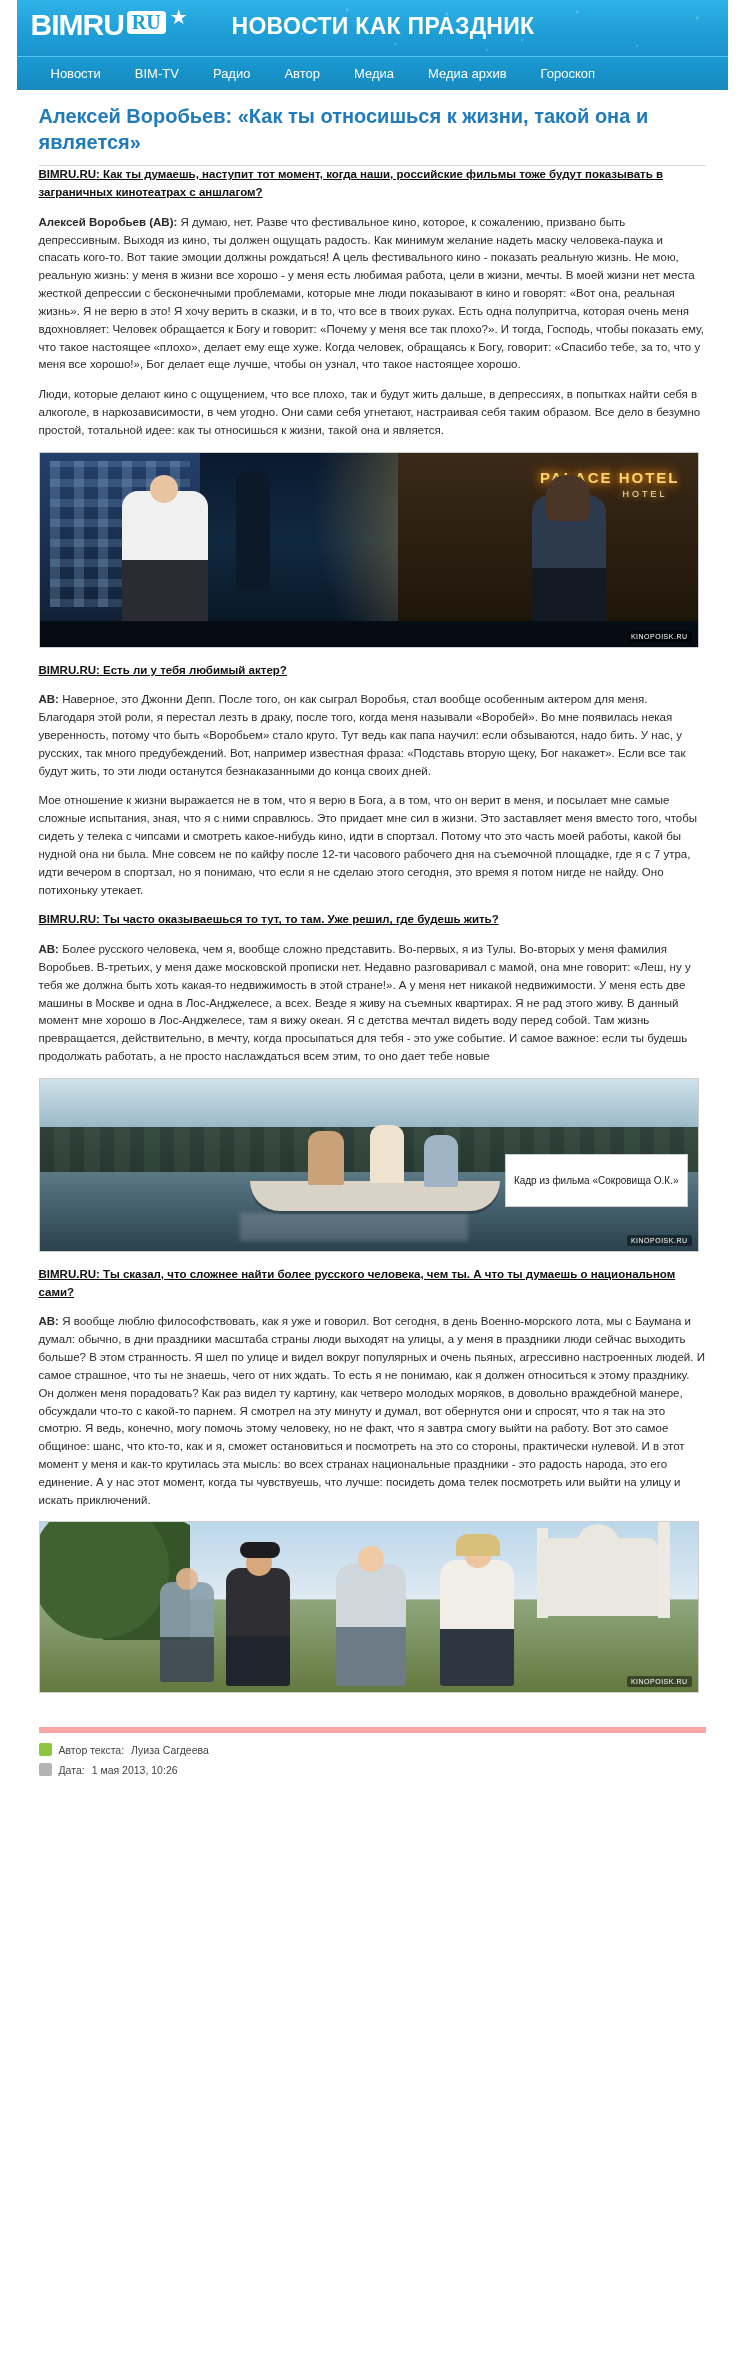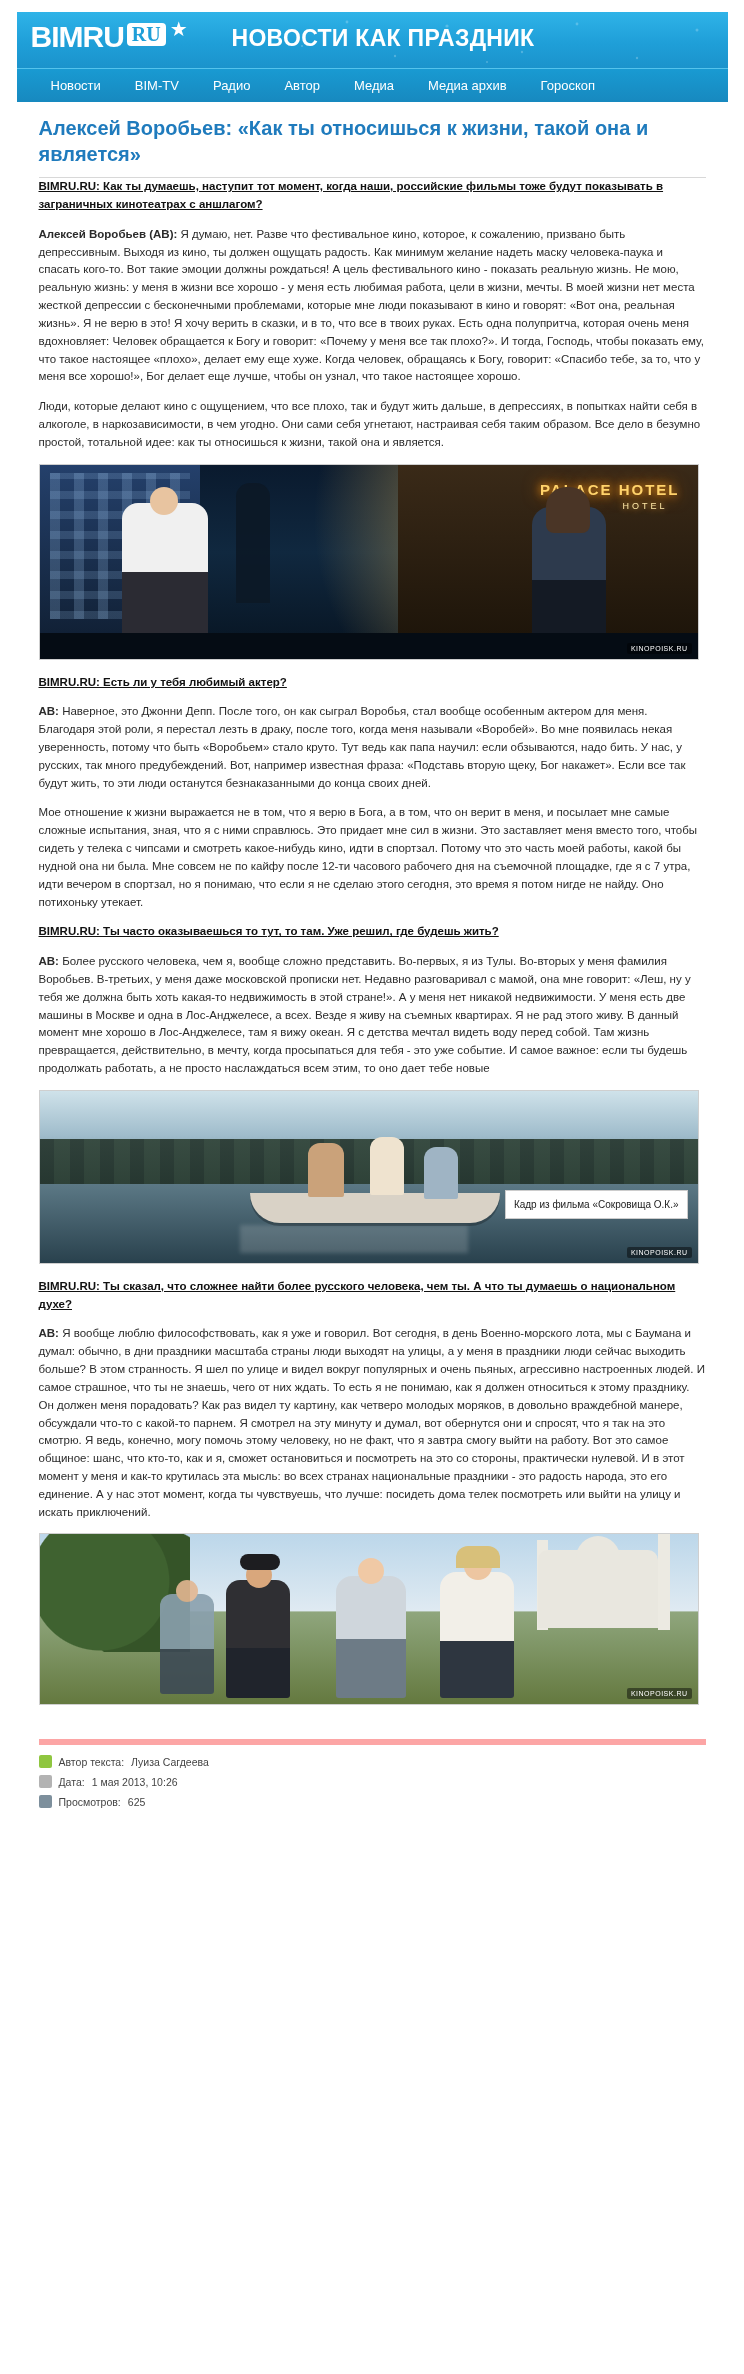--- a/index.html
+++ b/index.html
@@ -4,21 +4,21 @@
 <style>
   * { box-sizing: border-box; }
   body {
     margin: 0;
     padding: 0;
     width: 744px;
     background: #ffffff;
     font-family: "Liberation Sans", sans-serif;
     color: #2b2b2b;
   }
-  .page { width: 711px; margin: 12px auto; background:#fff; }
+  .page { width: 711px; margin: 0 auto; background:#fff; }
 
   
   .masthead {
     position: relative;
     height: 56px;
     background: linear-gradient(180deg,#2fb3e8 0%, #1f9fd8 55%, #1b93cc 100%);
     overflow: hidden;
   }
   .masthead .stars { position:absolute; inset:0; opacity:.45; }
   .logo-wrap {
@@ -98,21 +98,21 @@
   .photo.p2 { height: 174px; }
   .photo.p3 { height: 172px; }
   .wm {
     position:absolute; right:6px; bottom:5px;
     background: rgba(0,0,0,.45); color:#fff;
     font-size:7px; letter-spacing:.5px; padding:2px 4px; border-radius:2px;
   }
   .caption-box {
     position:absolute; right: 10px; bottom: 44px;
     background:#ffffff; color:#222; font-size:10px;
-    padding: 8px 8px; border:1px solid #ccc;
+    padding: 20px 8px; border:1px solid #ccc;
   }
 
   
   .p1 .bg {
     position:absolute; inset:0;
     background:
       radial-gradient(circle at 78% 28%, rgba(255,200,90,.55) 0 10%, rgba(0,0,0,0) 45%),
       linear-gradient(180deg,#0a1a2e 0%, #10283f 45%, #071320 100%);
   }
   .p1 .bld-left {
@@ -341,21 +341,21 @@
           <div class="bg"></div>
           <div class="trees"></div>
           <div class="refl"></div>
           <div class="boat"></div>
           <div class="pers1"></div>
           <div class="pers2"></div>
           <div class="pers3"></div>
           <div class="caption-box">Кадр из фильма «Сокровища О.К.»</div>
           <div class="wm">KINOPOISK.RU</div>
         </div>
-        <p class="para q">BIMRU.RU: Ты сказал, что сложнее найти более русского человека, чем ты. А что ты думаешь о национальном духе?</p>
+        <p class="para q">BIMRU.RU: Ты сказал, что сложнее найти более русского человека, чем ты. А что ты думаешь о национальном сами?</p>
         <p class="para"><span class="spk">АВ:</span> Я вообще люблю философствовать, как я уже и говорил. Вот сегодня, в день Военно-морского лота, мы с Баумана и думал: обычно, в дни праздники масштаба страны люди выходят на улицы, а у меня в праздники люди сейчас выходить больше? В этом странность. Я шел по улице и видел вокруг популярных и очень пьяных, агрессивно настроенных людей. И самое страшное, что ты не знаешь, чего от них ждать. То есть я не понимаю, как я должен относиться к этому празднику. Он должен меня порадовать? Как раз видел ту картину, как четверо молодых моряков, в довольно враждебной манере, обсуждали что-то с какой-то парнем. Я смотрел на эту минуту и думал, вот обернутся они и спросят, что я так на это смотрю. Я ведь, конечно, могу помочь этому человеку, но не факт, что я завтра смогу выйти на работу. Вот это самое общиное: шанс, что кто-то, как и я, сможет остановиться и посмотреть на это со стороны, практически нулевой. И в этот момент у меня и как-то крутилась эта мысль: во всех странах национальные праздники - это радость народа, это его единение. А у нас этот момент, когда ты чувствуешь, что лучше: посидеть дома телек посмотреть или выйти на улицу и искать приключений.</p>
         <div class="photo p3">
           <div class="bg"></div>
           <div class="minaret2"></div>
           <div class="mosque"></div>
           <div class="dome"></div>
           <div class="minaret"></div>
           <div class="treeL"></div>
           <div class="g4"></div>
           <div class="g1"></div>
@@ -370,20 +370,15 @@
       <div class="meta-row">
         <span class="meta-ico" style="background: rgb(143, 198, 64);"></span>
         <span>Автор текста:</span>
         <span>Луиза Сагдеева</span>
       </div>
       <div class="meta-row">
         <span class="meta-ico" style="background: rgb(179, 179, 179);"></span>
         <span>Дата:</span>
         <span>1 мая 2013, 10:26</span>
       </div>
-      <div class="meta-row">
-        <span class="meta-ico" style="background: rgb(125, 143, 156);"></span>
-        <span>Просмотров:</span>
-        <span>625</span>
-      </div>
     </div>
 
 </div>
 
 </body></html>

